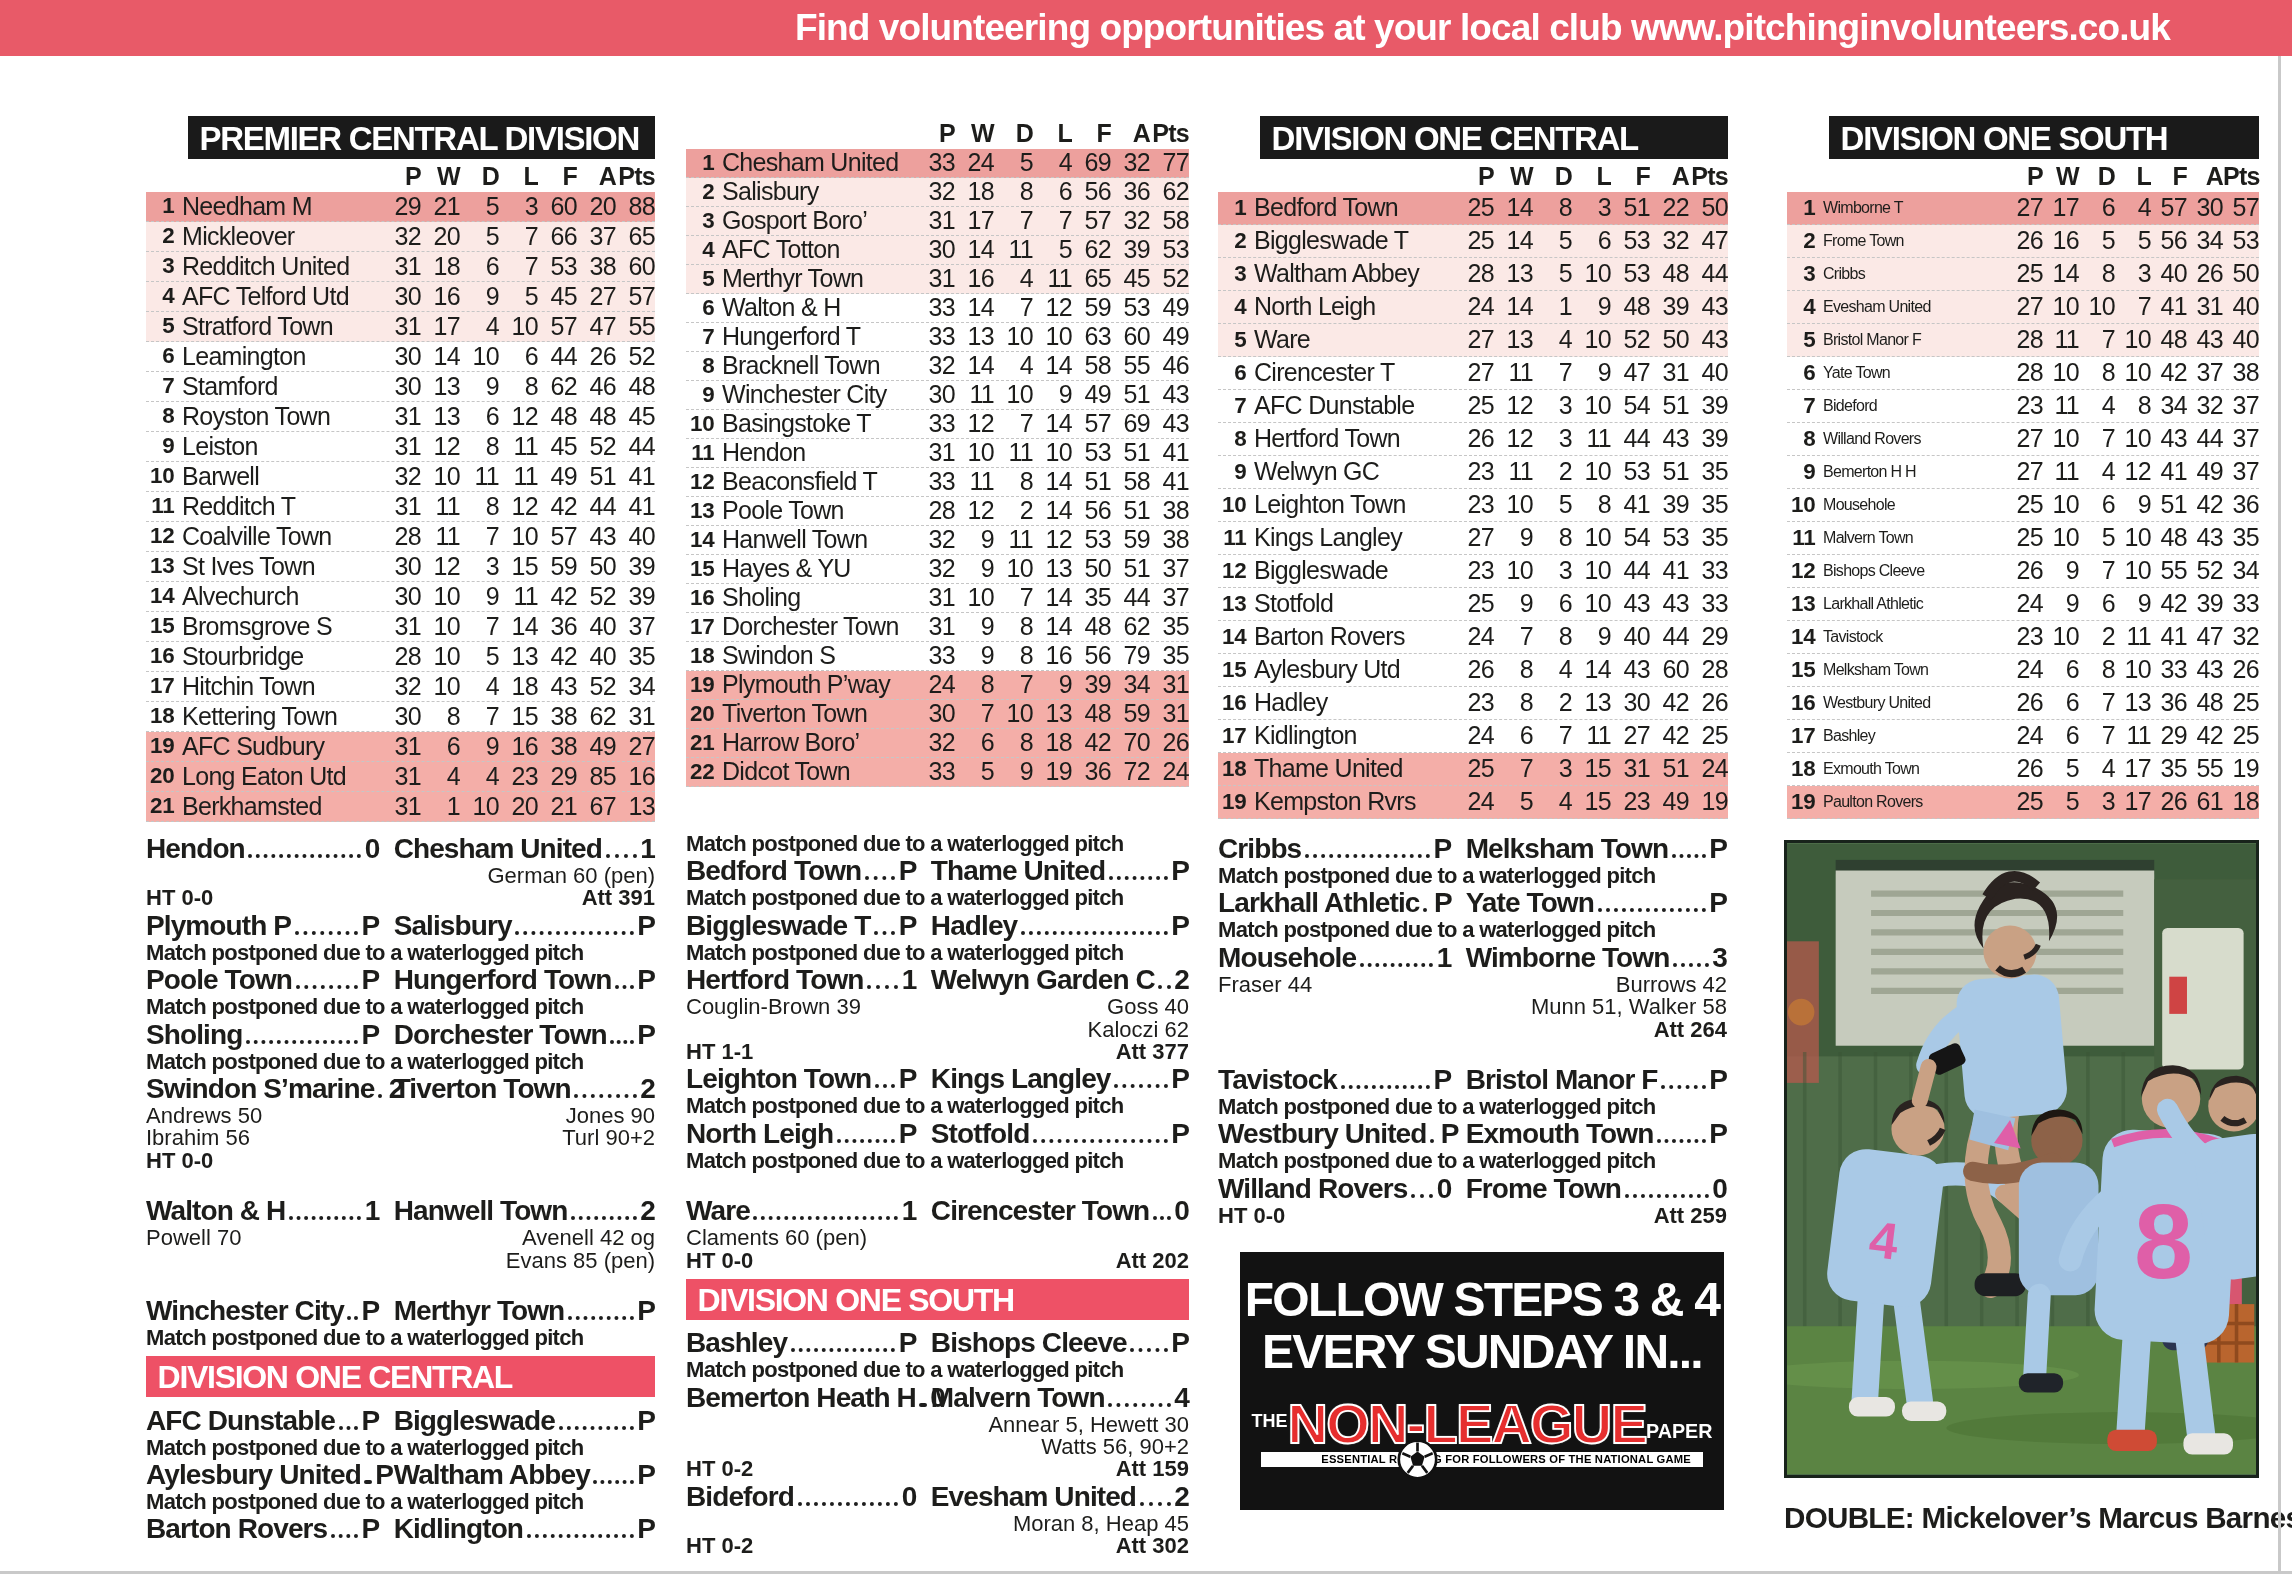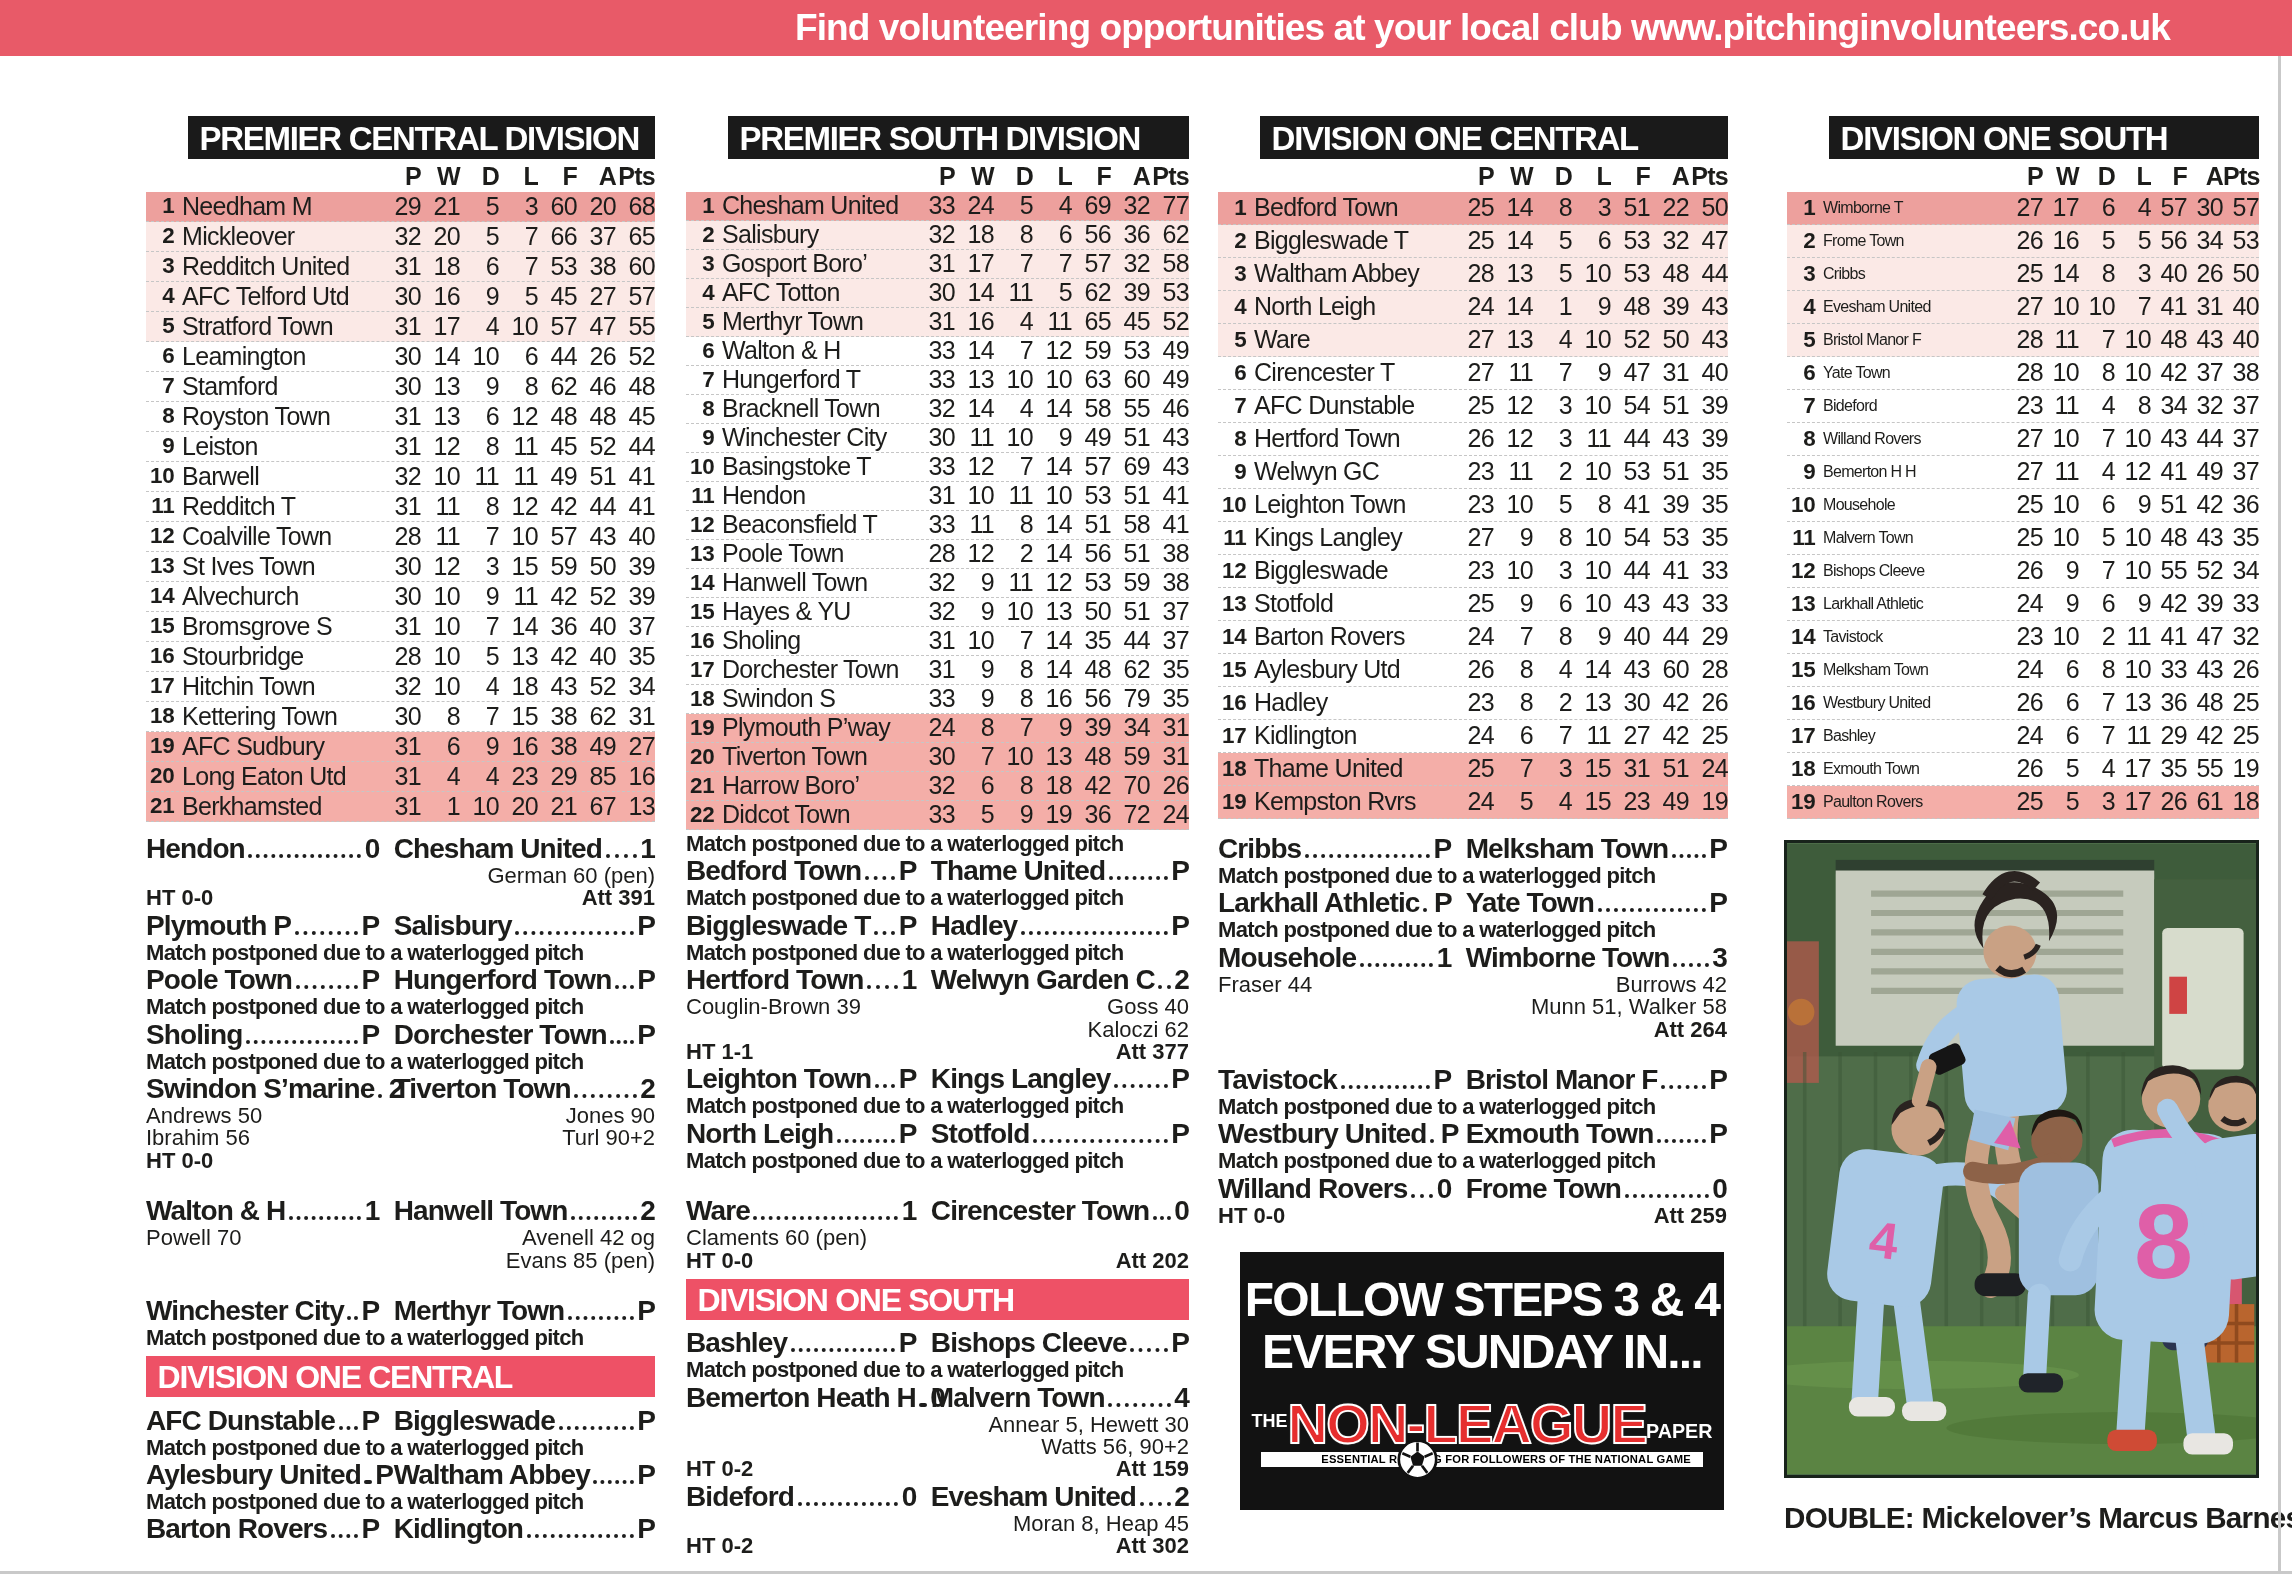--- a/index.html
+++ b/index.html
@@ -95,21 +95,21 @@
     </div>
     <div class="trow zone-top">
       <span class="rank">1</span>
       <span class="team">Needham M</span>
       <span class="num">29</span>
       <span class="num">21</span>
       <span class="num">5</span>
       <span class="num">3</span>
       <span class="num">60</span>
       <span class="num">20</span>
-      <span class="num">68</span>
+      <span class="num">88</span>
     </div>
     <div class="trow zone-upper">
       <span class="rank">2</span>
       <span class="team">Mickleover</span>
       <span class="num">32</span>
       <span class="num">20</span>
       <span class="num">5</span>
       <span class="num">7</span>
       <span class="num">66</span>
       <span class="num">37</span>
@@ -319,21 +319,20 @@
       <span class="num">31</span>
       <span class="num">1</span>
       <span class="num">10</span>
       <span class="num">20</span>
       <span class="num">21</span>
       <span class="num">67</span>
       <span class="num">13</span>
     </div>
   </div>
 <div class="ltable t1">
-  <div class="ttitle">PREMIER SOUTH DIVISION</div>
 <div class="colhead">
       <span class="rank"></span>
       <span class="team"></span>
       <span class="num">P</span>
       <span class="num">W</span>
       <span class="num">D</span>
       <span class="num">L</span>
       <span class="num">F</span>
       <span class="num">A</span>
       <span class="num">Pts</span>

